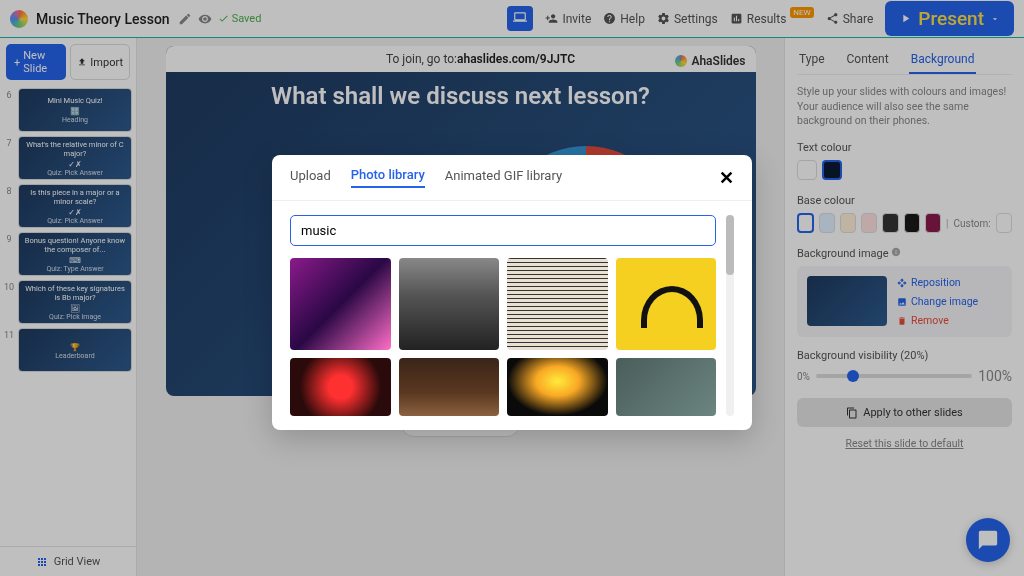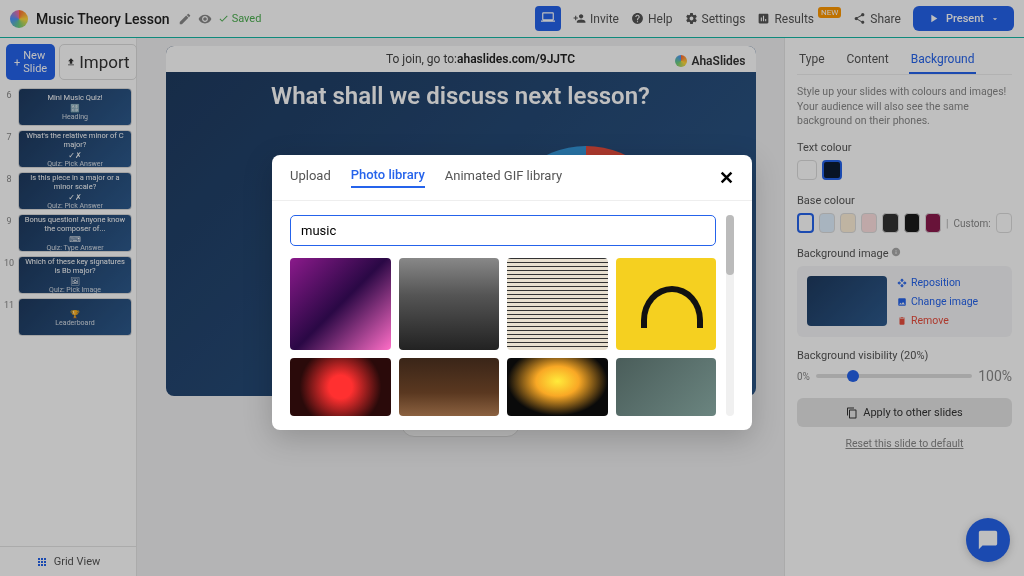--- a/index.html
+++ b/index.html
@@ -8,35 +8,35 @@
 
 .header { height: 38px; background: #fff; border-bottom: 1px solid #14b8a6; display: flex; align-items: center; padding: 0 10px; gap: 8px; }
 .logo { width: 18px; height: 18px; border-radius: 50%; background: conic-gradient(#ff6b35, #ffd93d, #6bcf7f, #4d96ff, #ff6b9d); }
 .title { font-size: 14px; font-weight: 500; color: #222; }
 .title-actions { display: flex; gap: 6px; align-items: center; }
 .icon-sm { width: 14px; height: 14px; color: #888; }
 .saved { color: #4caf50; font-size: 11px; display: flex; align-items: center; gap: 3px; }
 .header-right { margin-left: auto; display: flex; align-items: center; gap: 12px; }
 .header-btn { display: flex; align-items: center; gap: 4px; font-size: 12px; color: #555; cursor: pointer; }
 .invite-btn { background: #2563eb; color: #fff; padding: 3px 6px; border-radius: 4px; }
-.present-btn { background: #2563eb; color: #ffffff; padding: 6px 14px; border-radius: 6px; font-size: 11px; font-weight: 500; display: flex; align-items: center; gap: 6px; }
+.present-btn { background: #2563eb; color: #fde047; padding: 6px 14px; border-radius: 6px; font-size: 19px; font-weight: 500; display: flex; align-items: center; gap: 6px; }
 .new-badge { background: #ff9800; color: #fff; font-size: 8px; padding: 1px 3px; border-radius: 3px; position: relative; top: -6px; }
 
 
 .main { display: flex; height: calc(100% - 38px); }
 
 
 .sidebar { width: 137px; background: #fff; border-right: 1px solid #e5e5e5; display: flex; flex-direction: column; }
 .sidebar-top { padding: 6px; display: flex; gap: 4px; }
 .new-slide { background: #2563eb; color: #fff; font-size: 11px; padding: 5px 8px; border-radius: 5px; display: flex; align-items: center; gap: 3px; flex: 1; }
-.import-btn { font-size: 17px; padding: 5px 6px; border: 1px solid #ddd; border-radius: 5px; display: flex; align-items: center; gap: 3px; color: #333; justify-content: flex-end; }
+.import-btn { font-size: 11px; padding: 5px 6px; border: 1px solid #ddd; border-radius: 5px; display: flex; align-items: center; gap: 3px; color: #333; justify-content: flex-end; }
 .slides { flex: 1; overflow-y: auto; }
 .slide-item { display: flex; padding: 2px 4px; gap: 4px; }
 .slide-num { font-size: 9px; color: #888; width: 10px; text-align: center; padding-top: 2px; }
-.slide-thumb { flex: 1; height: 38px; background: linear-gradient(135deg, #1e3a5f, #2d5a8d); border-radius: 4px; display: flex; flex-direction: column; align-items: center; justify-content: center; color: #fff; font-size: 8px; padding: 4px; text-align: center; border: 1px solid #ddd; }
+.slide-thumb { flex: 1; height: 44px; background: linear-gradient(135deg, #1e3a5f, #2d5a8d); border-radius: 4px; display: flex; flex-direction: column; align-items: center; justify-content: center; color: #fff; font-size: 8px; padding: 4px; text-align: center; border: 1px solid #ddd; }
 .slide-q { font-size: 7.5px; line-height: 1.2; margin-bottom: 2px; }
 .slide-type { font-size: 7px; opacity: 0.8; }
 .bottom-bar { padding: 8px; border-top: 1px solid #e5e5e5; text-align: center; font-size: 11px; color: #555; display:flex; align-items:center; justify-content:center; gap:6px; }
 
 
 .canvas { flex: 1; background: #f0f0f2; position: relative; display: flex; flex-direction: column; align-items: center; padding-top: 8px; }
 .slide-preview { width: 590px; height: 350px; background: linear-gradient(135deg, #1e3a5f 0%, #2d5a8d 100%); border-radius: 8px; position: relative; overflow: hidden; }
 .slide-question { text-align: center; color: #fff; font-size: 24px; font-weight: 600; margin-top: 10px; position: relative; z-index: 2; }
 .wheel { position: absolute; right: 80px; top: 100px; width: 180px; height: 180px; border-radius: 50%; background: conic-gradient(#e74c3c 0 60deg, #f39c12 60deg 120deg, #27ae60 120deg 180deg, #16a085 180deg 240deg, #8e44ad 240deg 300deg, #3498db 300deg 360deg); }
 .aha-logo { position: absolute; right: 10px; top: 8px; font-size: 12px; font-weight: 600; color: #333; display:flex; align-items:center; gap:4px;}

